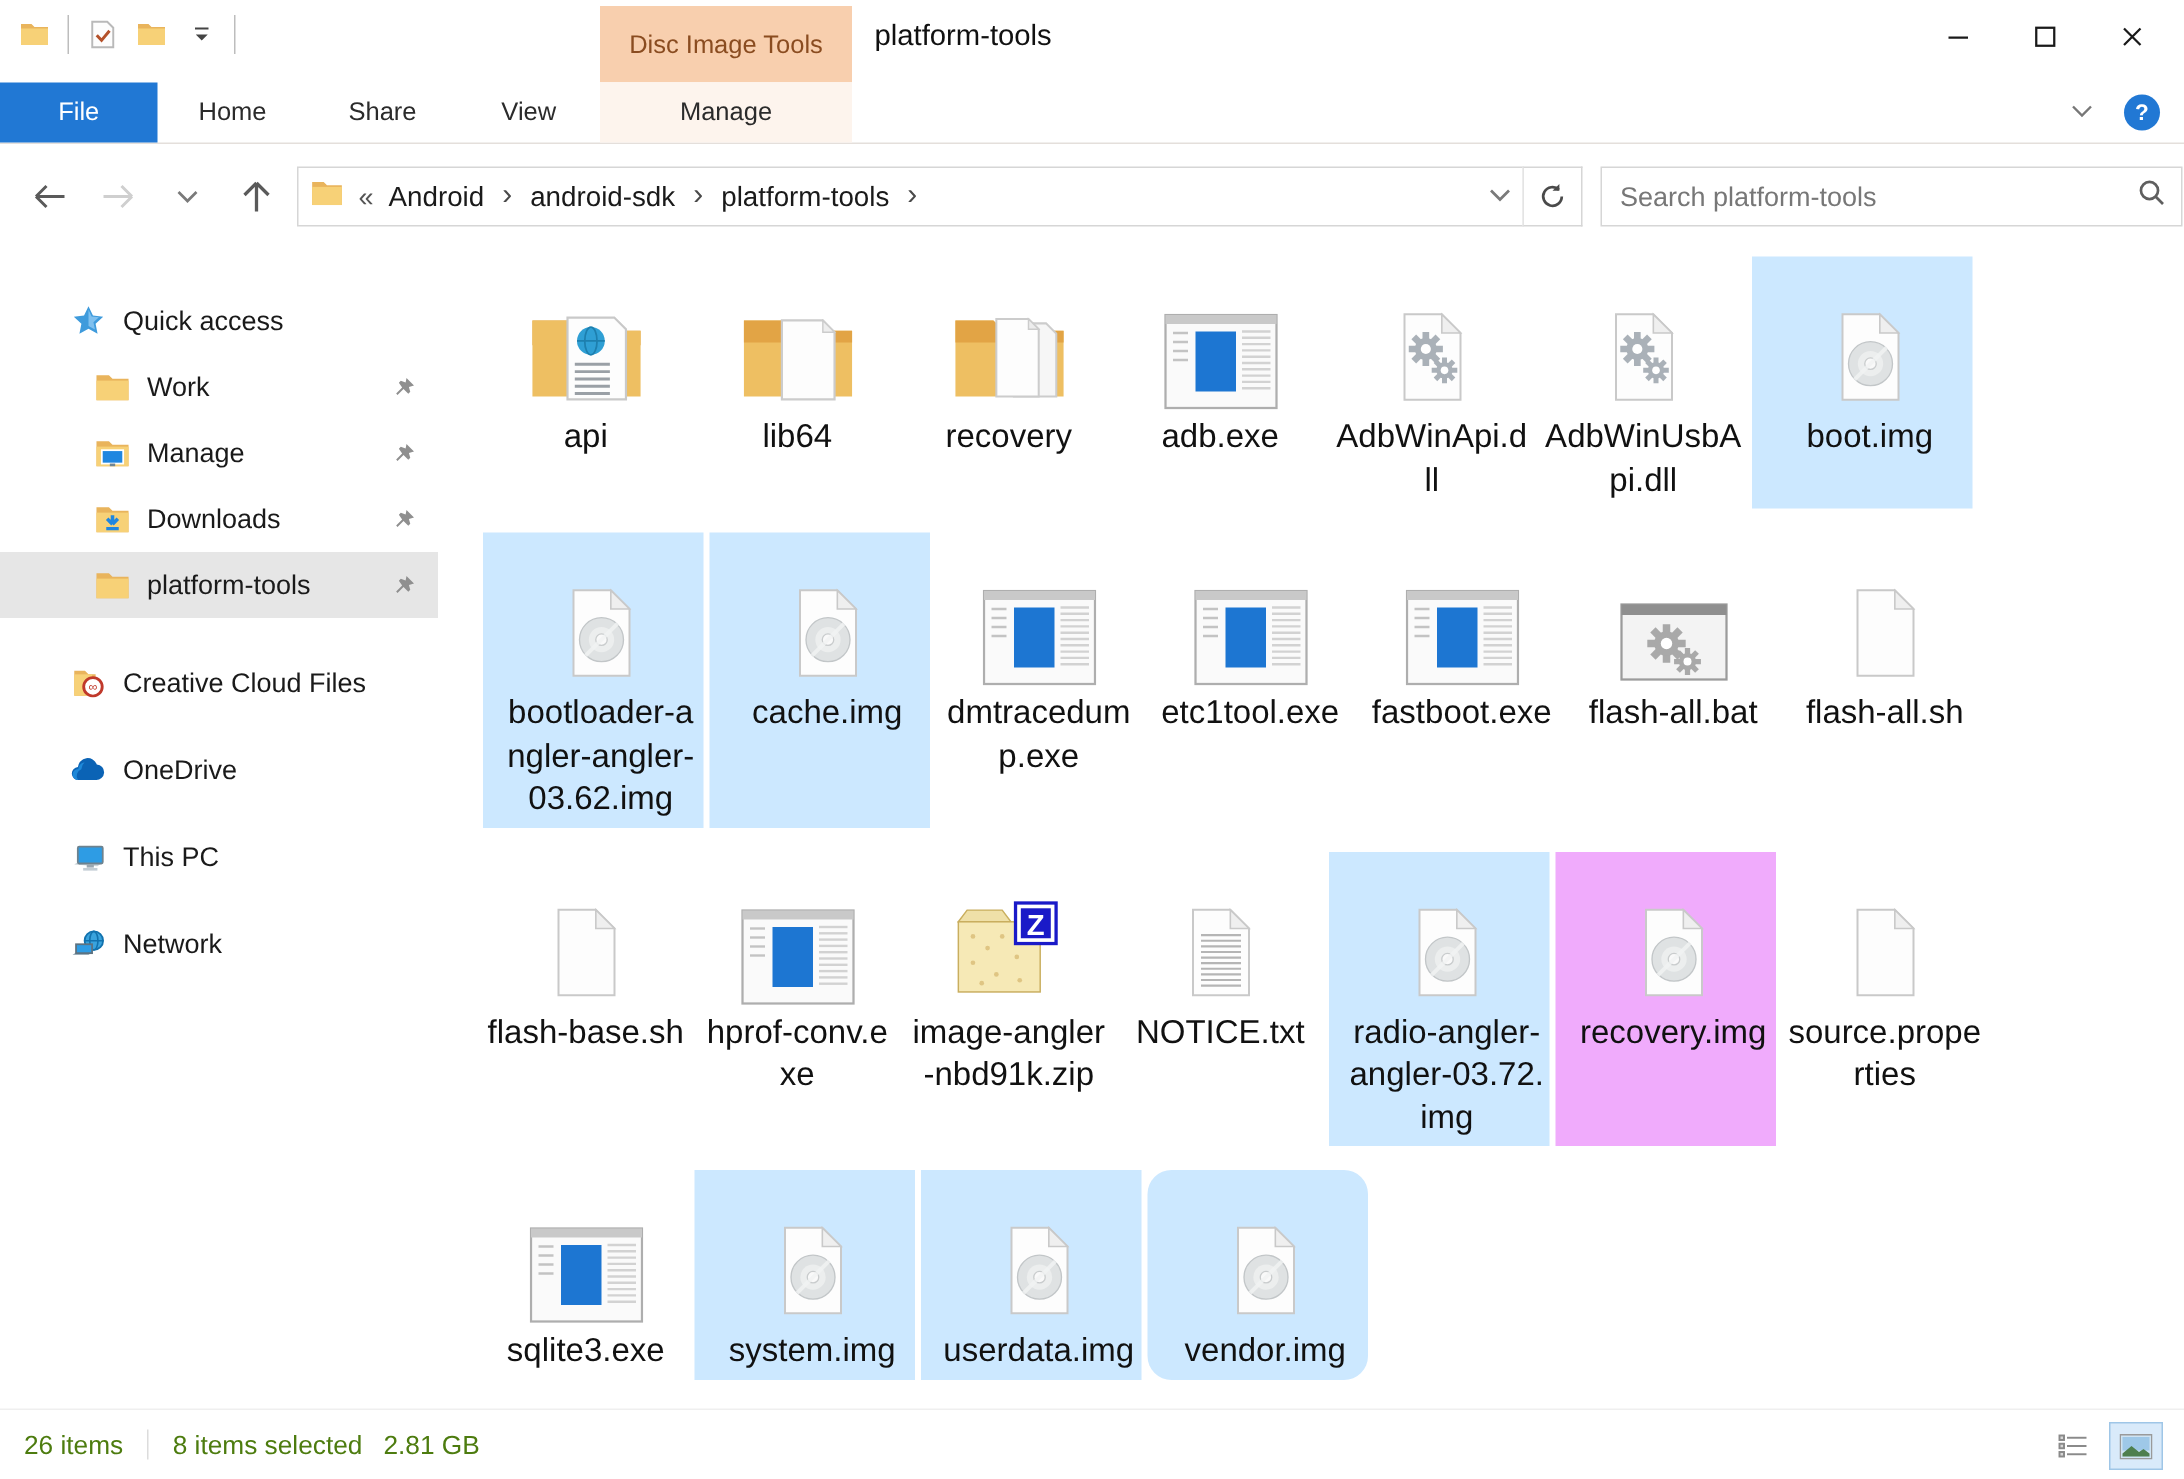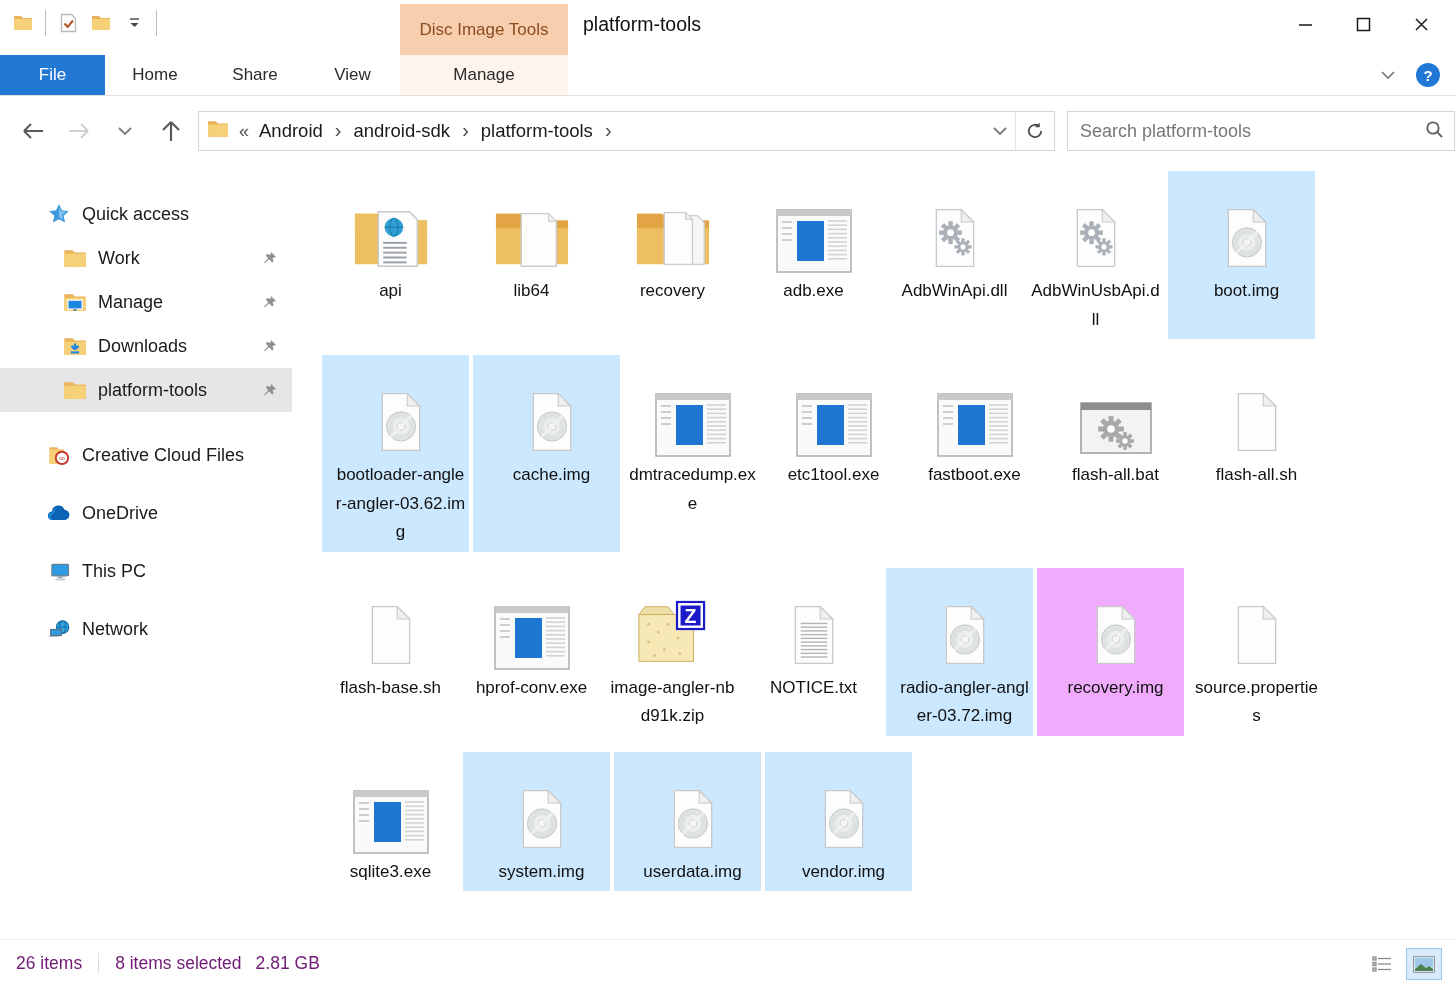--- a/index.html
+++ b/index.html
@@ -56,25 +56,25 @@
   .srow.lvl1{padding-left:62px;}
   .srow.active{background:#e6e6e6;}
   .sicon{width:26px;height:22px;display:flex;align-items:center;justify-content:center;flex:none;}
   .slabel{margin-left:10px;white-space:nowrap;}
   .pin{position:absolute;right:14px;top:50%;transform:translateY(-50%);width:16px;height:16px;}
 
   .files{flex:1;padding:5px 0 0 30px;display:flex;flex-wrap:wrap;align-content:flex-start;}
   .tile{width:137px;margin:0 4px 16px 0;padding-top:12px;text-align:center;}
   .tile.sel{background:#cce8ff;padding-left:10px;}
   .ficon{height:92px;display:flex;align-items:flex-end;justify-content:center;}
-  .flabel{font-size:17px;line-height:28.5px;word-break:break-all;padding:2px 3px 5px;color:#111;}
+  .flabel{font-size:22px;line-height:28.5px;word-break:break-all;padding:2px 3px 5px;color:#111;}
 
   
   .statusbar{height:46px;flex:none;display:flex;align-items:center;padding:0 16px;font-size:17.5px;
-             color:#701a75;border-top:1px solid #efefef;position:relative;background:#fff;}
+             color:#4d7c0f;border-top:1px solid #efefef;position:relative;background:#fff;}
   .ssep{width:1px;height:20px;background:#dcdcdc;margin:0 16px;}
   .sgap{width:14px;}
   .viewbtns{position:absolute;right:14px;top:8px;display:flex;gap:6px;}
   .vbtn{width:34px;height:30px;display:flex;align-items:center;justify-content:center;border:1px solid transparent;}
   .vbtn.active{background:#d9eafa;border-color:#9fc6e7;}
 </style>
 </head>
 <body>
 
 <div class="window">
@@ -753,21 +753,21 @@
               <path d="M15 5h28l14 14v50H15z" fill="#fdfdfd" stroke="#c9c9c9" stroke-width="1.5"></path>
               <path d="M43 5l14 14H43z" fill="#efefef" stroke="#c9c9c9" stroke-width="1.2"></path>
               <circle cx="36" cy="42" r="16.5" fill="#dfe2e3" stroke="#c2c6c8"></circle>
               <circle cx="36" cy="42" r="9.5" fill="#ecEEee"></circle>
               <circle cx="36" cy="42" r="4.3" fill="#f9f9f9" stroke="#c9cccd"></circle>
               <path d="M24 54l24-24" stroke="#f2f4f4" stroke-width="3" opacity="0.8"></path>
             </svg>
           </div>
           <div class="flabel">userdata.img</div>
         </div>
-        <div class="tile sel" style="background: rgb(204, 232, 255);">
+        <div class="tile sel" style="background: rgb(204, 232, 255); border-radius: 16px;">
           <div class="ficon">
             <svg width="64" height="74" viewBox="0 0 72 74">
               <path d="M15 5h28l14 14v50H15z" fill="#fdfdfd" stroke="#c9c9c9" stroke-width="1.5"></path>
               <path d="M43 5l14 14H43z" fill="#efefef" stroke="#c9c9c9" stroke-width="1.2"></path>
               <circle cx="36" cy="42" r="16.5" fill="#dfe2e3" stroke="#c2c6c8"></circle>
               <circle cx="36" cy="42" r="9.5" fill="#ecEEee"></circle>
               <circle cx="36" cy="42" r="4.3" fill="#f9f9f9" stroke="#c9cccd"></circle>
               <path d="M24 54l24-24" stroke="#f2f4f4" stroke-width="3" opacity="0.8"></path>
             </svg>
           </div>

